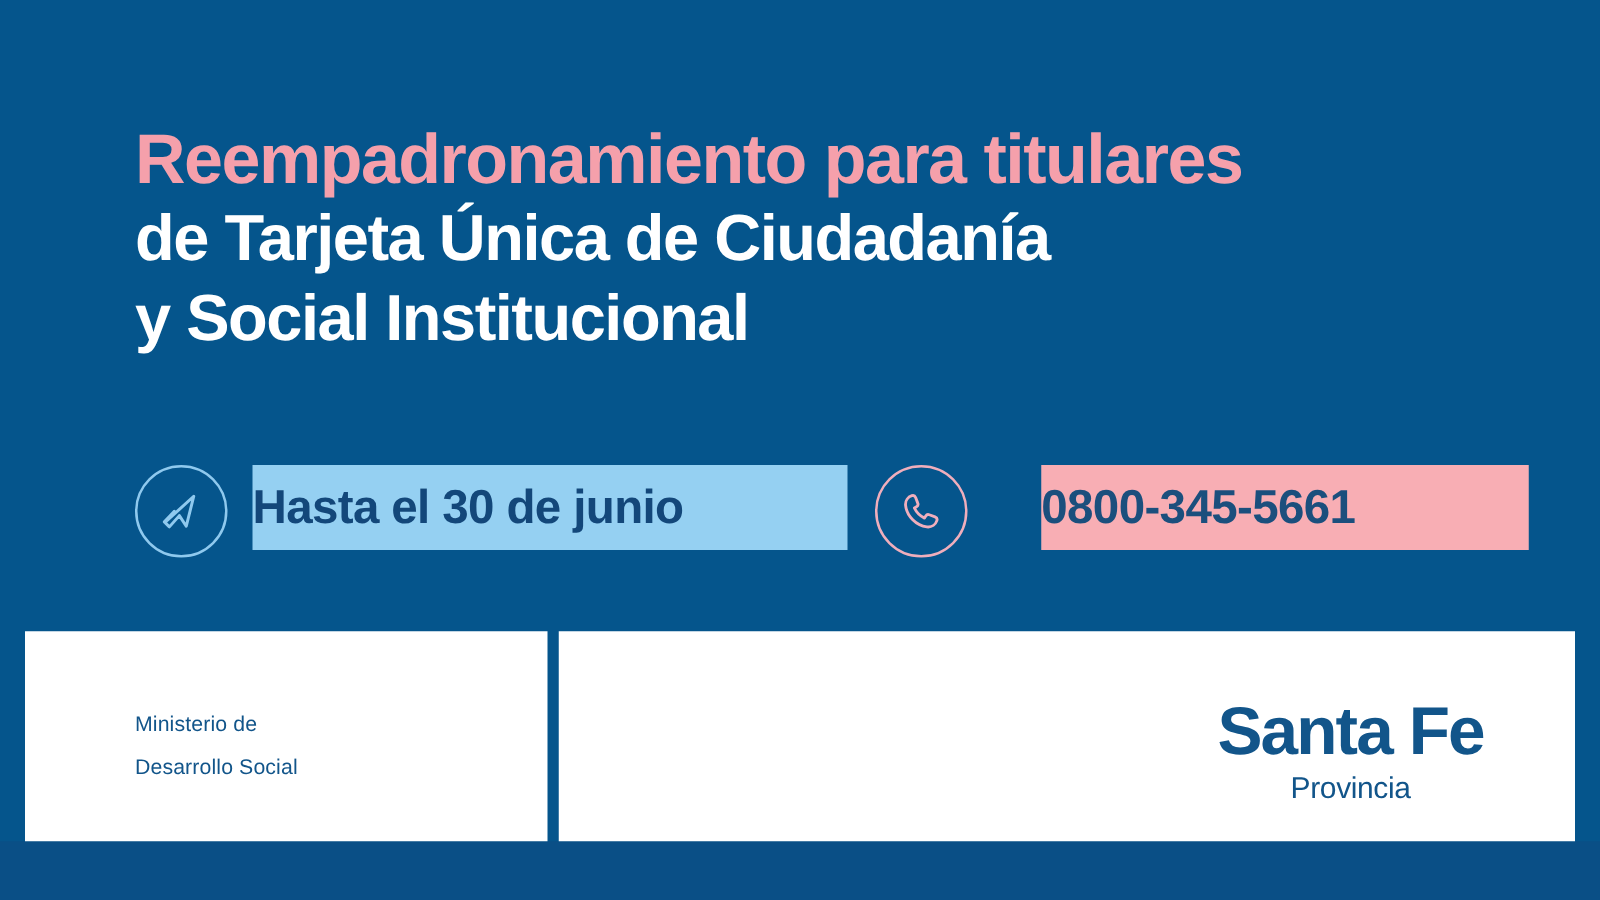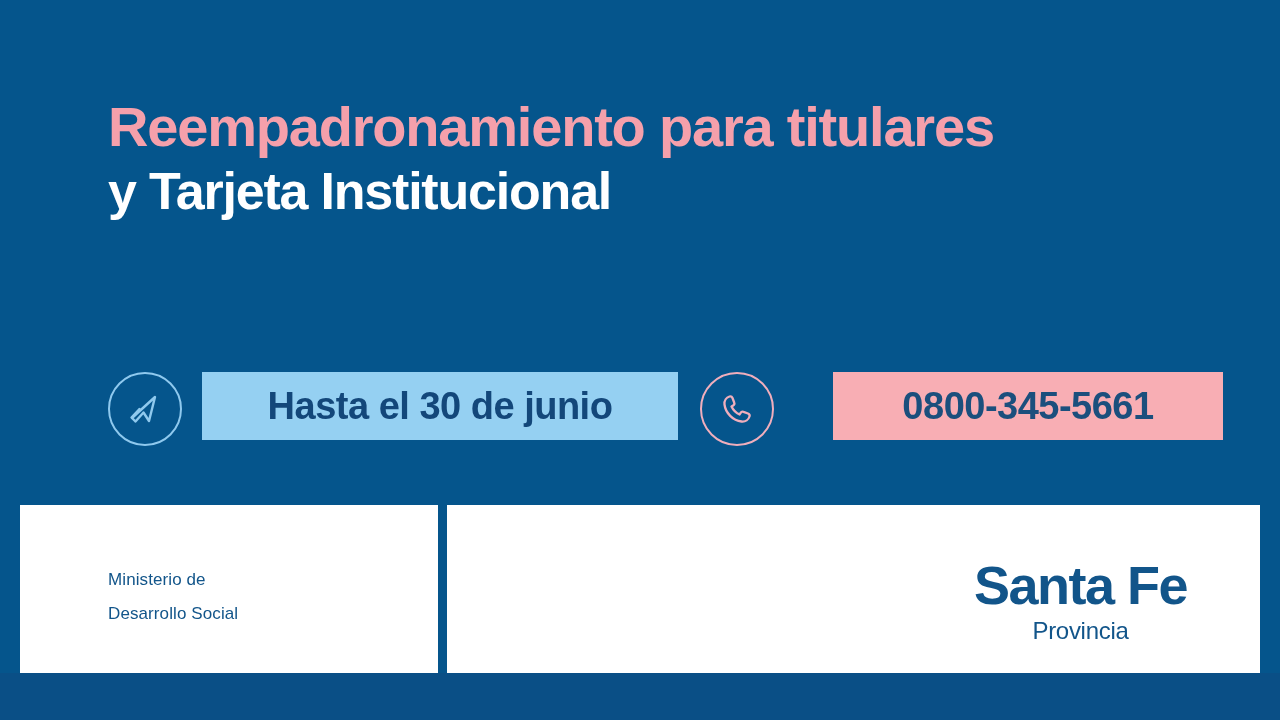--- a/index.html
+++ b/index.html
@@ -77,21 +77,21 @@
     top: 50%;
     transform: translate(-50%, -50%);
   }
 
   .pill {
     position: absolute;
     top: 4px;
     height: 68px;
     display: flex;
     align-items: center;
-    justify-content: center;
+    justify-content: flex-start;
     box-sizing: border-box;
     font-weight: bold;
     letter-spacing: -0.5px;
     white-space: nowrap;
   }
   .pill::after {
     content: "";
     position: absolute;
     left: 9px;
     top: 9px;
@@ -165,21 +165,22 @@
     margin-top: 2px;
   }
 </style>
 </head>
 <body>
 
 <div id="poster">
 
   <div class="headline">
     <div class="headline-line l1">Reempadronamiento para titulares</div>
-    <div class="headline-line l3">y Tarjeta Institucional</div>
+    <div class="headline-line l2">de Tarjeta Única de Ciudadanía</div>
+    <div class="headline-line l3">y Social Institucional</div>
   </div>
 
   <div class="badge-row">
 
     <span class="icon-circle cursor">
       <svg width="42" height="42" viewBox="0 0 42 42" fill="none">
         <path d="M8 30 L31 9 L25 33 L19.5 24.5 L11.5 33.5 L7.5 29.5 L15.5 21 Z" stroke="#8fc9ee" stroke-width="2.4" stroke-linejoin="round" stroke-linecap="round" fill="none"></path>
       </svg>
     </span>
 

